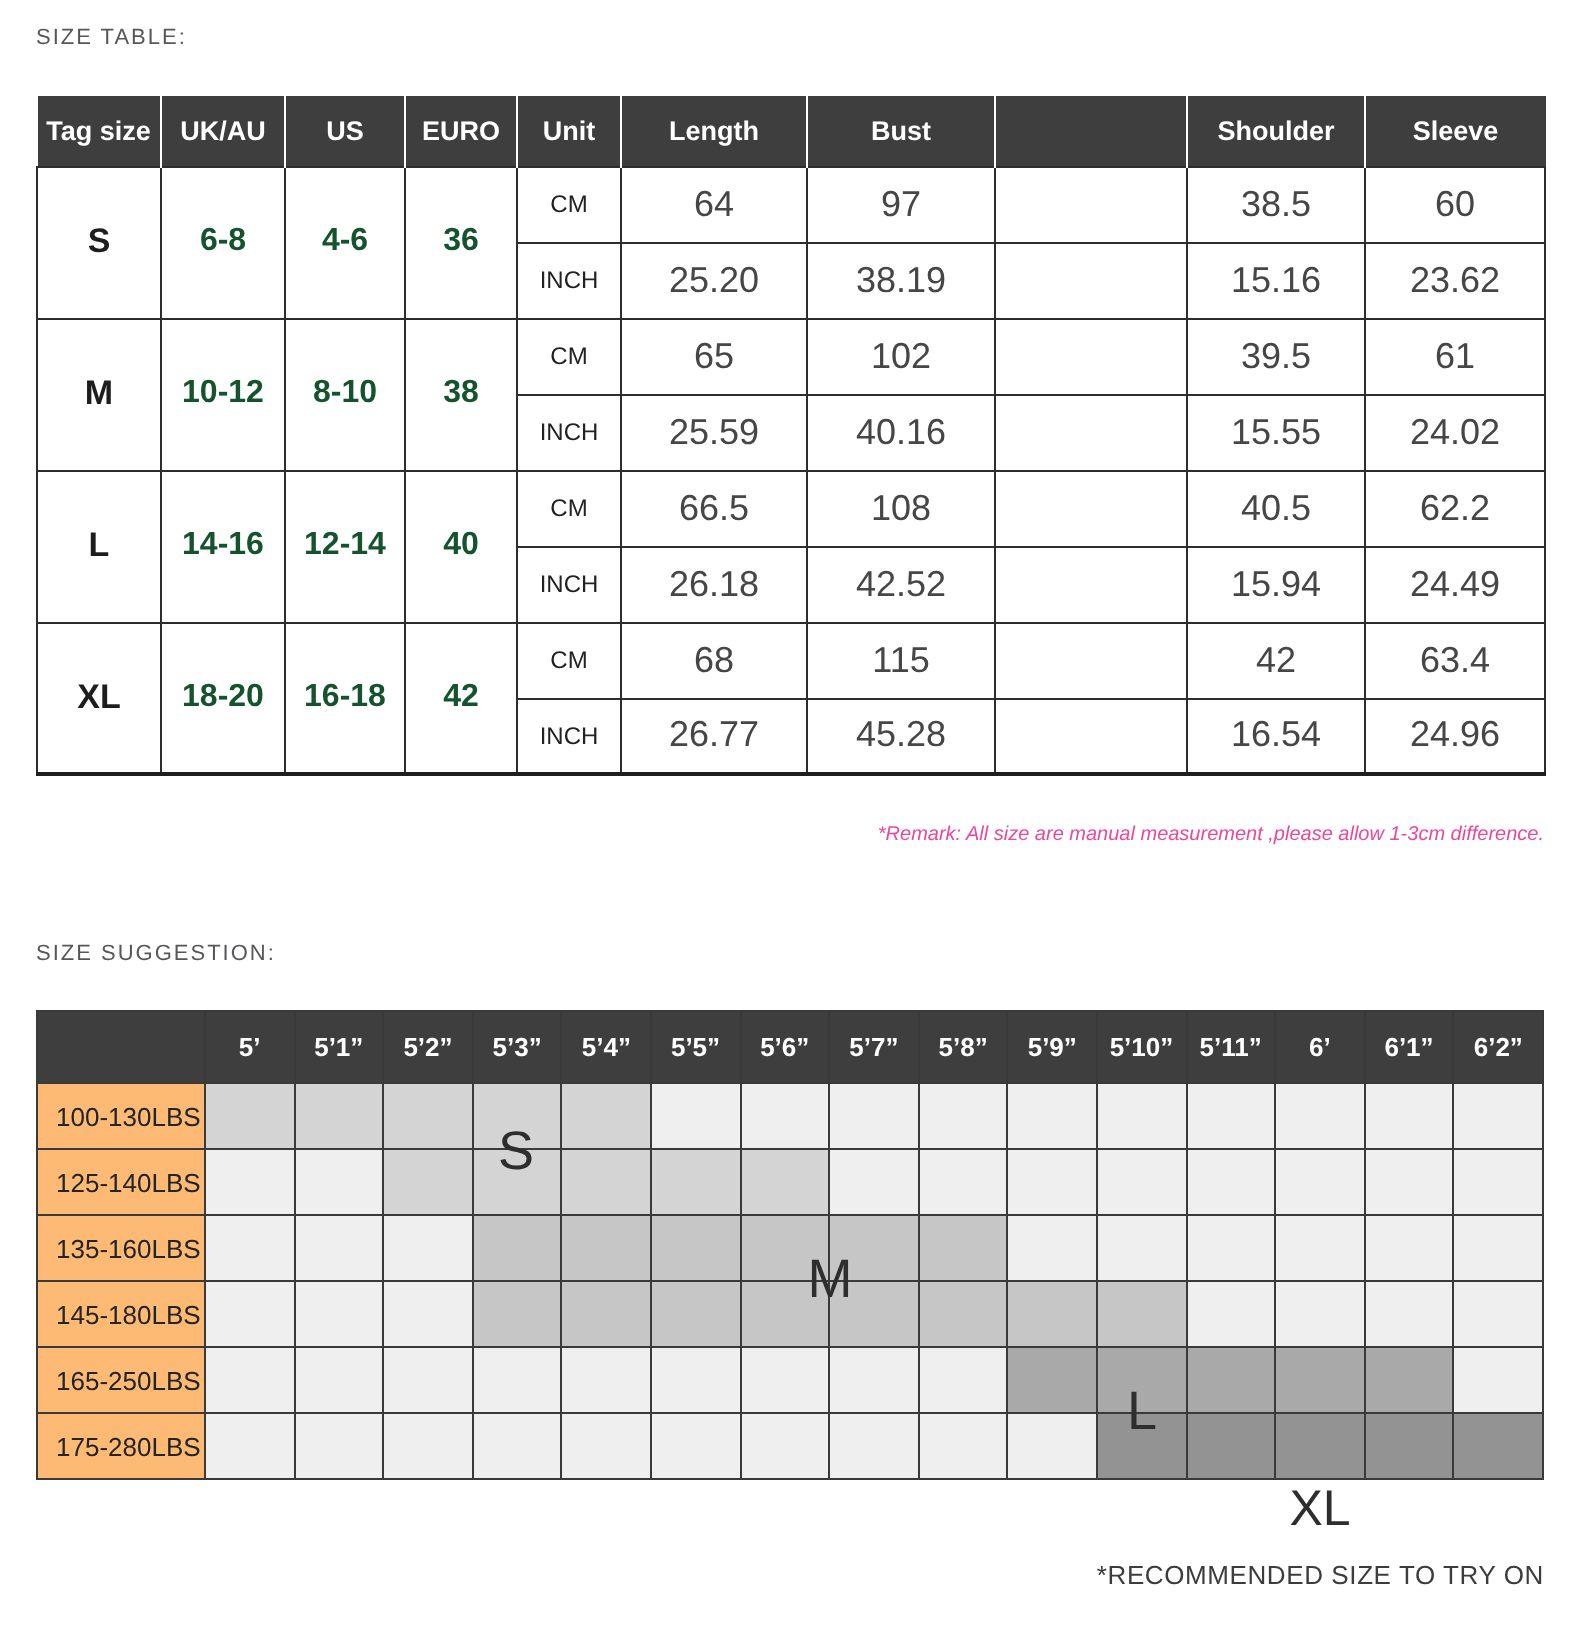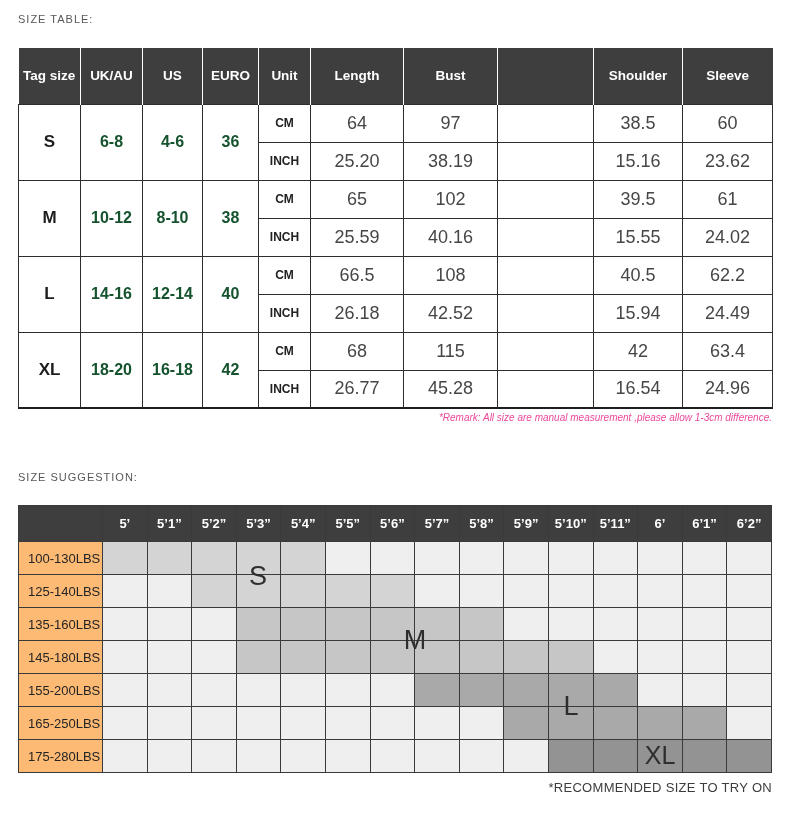--- a/index.html
+++ b/index.html
@@ -15,30 +15,30 @@
   #size-suggestion-title { top:471px; }
 
   
   table { border-collapse:collapse; table-layout:fixed; }
   #size-table {
     position:absolute; left:18px; top:48px; width:754px;
     border-bottom:2px solid #1f1f1f;
   }
   #size-table thead th {
     background:#3e3e3e; color:#ffffff; font-size:13.5px; font-weight:bold;
-    height:56px; border-right:1px solid #ffffff; text-align:center; vertical-align:middle;
+    height:35px; border-right:1px solid #ffffff; text-align:center; vertical-align:middle;
   }
   #size-table thead th:last-child { border-right:none; }
   #size-table tbody th, #size-table tbody td {
     border:1px solid #2d2d2d; background:#ffffff;
     text-align:center; vertical-align:middle; height:38px;
   }
   #size-table td.cell-tag   { font-size:17px; font-weight:bold; color:#1d1d1d; }
   #size-table td.cell-size  { font-size:16px; font-weight:bold; color:#14532d; }
-  #size-table td.cell-unit  { font-size:12px; font-weight:bold; color:#222222; }
+  #size-table td.cell-unit  { font-size:12px; font-weight:normal; color:#222222; }
   #size-table td.cell-val   { font-size:18px; font-weight:normal; color:#464646; }
 
   #remark {
     position:absolute; right:18px; top:412px; font-size:10px; color:#ec4899;font-style:italic;
   }
 
   
   #suggestion-wrap { position:absolute; left:18px; top:505px; width:754px; height:267px; }
   #size-suggestion-table { width:754px; }
   #size-suggestion-table th, #size-suggestion-table td { border:1px solid #3a3a3a; }
@@ -299,38 +299,20 @@
           <td class="grid-cell shade-M"></td>
           <td class="grid-cell shade-M"></td>
           <td class="grid-cell shade-M"></td>
           <td class="grid-cell shade-M"></td>
           <td class="grid-cell"></td>
           <td class="grid-cell"></td>
           <td class="grid-cell"></td>
           <td class="grid-cell"></td>
         </tr>
         <tr class="body-row">
-          <th class="weight-cell">155-200LBS</th>
-          <td class="grid-cell"></td>
-          <td class="grid-cell"></td>
-          <td class="grid-cell"></td>
-          <td class="grid-cell"></td>
-          <td class="grid-cell"></td>
-          <td class="grid-cell"></td>
-          <td class="grid-cell"></td>
-          <td class="grid-cell shade-L"></td>
-          <td class="grid-cell shade-L"></td>
-          <td class="grid-cell shade-L"></td>
-          <td class="grid-cell shade-L"></td>
-          <td class="grid-cell shade-L"></td>
-          <td class="grid-cell"></td>
-          <td class="grid-cell"></td>
-          <td class="grid-cell"></td>
-        </tr>
-        <tr class="body-row">
           <th class="weight-cell">165-250LBS</th>
           <td class="grid-cell"></td>
           <td class="grid-cell"></td>
           <td class="grid-cell"></td>
           <td class="grid-cell"></td>
           <td class="grid-cell"></td>
           <td class="grid-cell"></td>
           <td class="grid-cell"></td>
           <td class="grid-cell"></td>
           <td class="grid-cell"></td>

